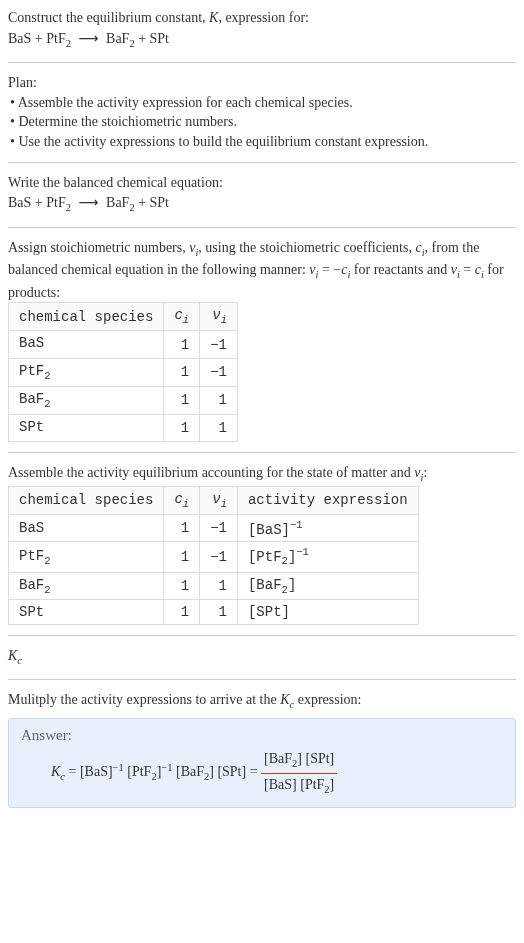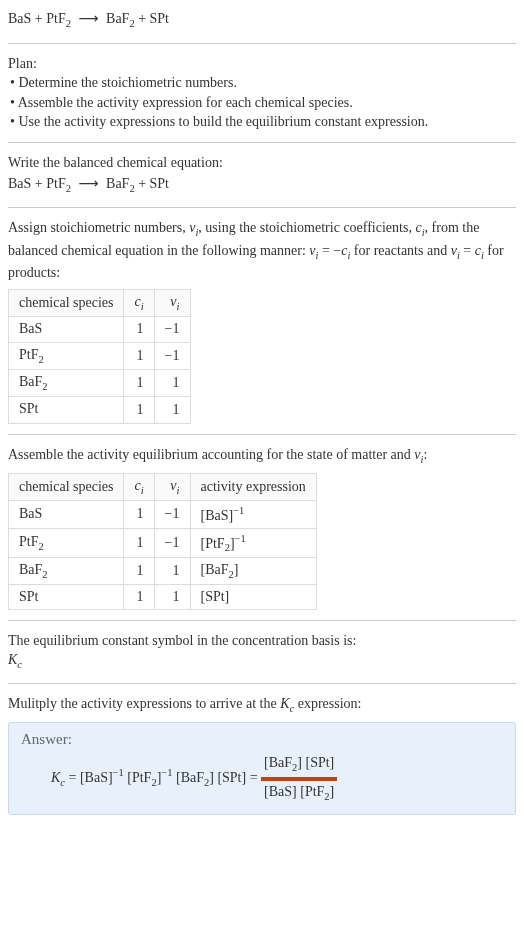--- a/index.html
+++ b/index.html
@@ -32,21 +32,22 @@
     }
     .sup {
       font-size: 0.75em;
       vertical-align: super;
     }
     .arrow {
       padding: 0 4px;
     }
     table {
       border-collapse: collapse;
-      margin: 6px 0;
+      margin: 0 0;
+      font-family: Liberation Mono, monospace;
     }
     th, td {
       border: 1px solid #ddd;
       padding: 4px 10px;
       text-align: left;
       font-weight: normal;
     }
     th {
       background: #fafafa;
     }
@@ -65,54 +66,57 @@
       font-size: 15px;
       margin-bottom: 4px;
     }
     .frac {
       display: inline-block;
       vertical-align: middle;
       text-align: center;
     }
     .frac .num {
       display: block;
-      border-bottom: 4px solid #c2410c;
+      border-bottom: 1px solid #c2410c;
       padding: 0 3px;
     }
     .frac .den {
       display: block;
       padding: 0 3px;
     }
     .eq-line {
       line-height: 1.6;
     }
     .bullet {
       padding-left: 2px;
     }
     p {
       line-height: 1.4;
     }
   </style>
 </head>
 <body>
 
 <div class="section">
+  <p>
+    <span>Construct the equilibrium constant, </span><span class="italic">K</span><span>, expression for:</span>
+  </p>
   <p class="eq-line">
     <span>BaS</span><span> + </span><span>PtF</span><span class="sub">2</span>
     <span class="arrow">⟶</span>
     <span>BaF</span><span class="sub">2</span><span> + </span><span>SPt</span>
   </p>
 </div>
 
 <hr class="hr">
 
 <div class="section">
   <p>Plan:</p>
+  <p class="bullet">• Assemble the activity expression for each chemical species.</p>
   <p class="bullet">• Determine the stoichiometric numbers.</p>
-  <p class="bullet">• Assemble the activity expression for each chemical species.</p>
   <p class="bullet">• Use the activity expressions to build the equilibrium constant expression.</p>
 </div>
 
 <hr class="hr">
 
 <div class="section">
   <p>Write the balanced chemical equation:</p>
   <p class="eq-line">
     <span>BaS</span><span> + </span><span>PtF</span><span class="sub">2</span>
     <span class="arrow">⟶</span>
@@ -197,21 +201,20 @@
       <td class="center">1</td>
       <td><span>[SPt]</span></td>
     </tr>
   </tbody>
     </table>
 </div>
 
 <hr class="hr">
 
 <div class="section">
-  <p>The equilibrium constant symbol in the concentration basis is:</p>
   <p><span class="italic">K</span><span class="sub italic">c</span></p>
 </div>
 
 <hr class="hr">
 
 <div class="section">
   <p>
     <span>Mulitply the activity expressions to arrive at the </span><span class="italic">K</span><span class="sub italic">c</span><span> expression:</span>
   </p>
 

